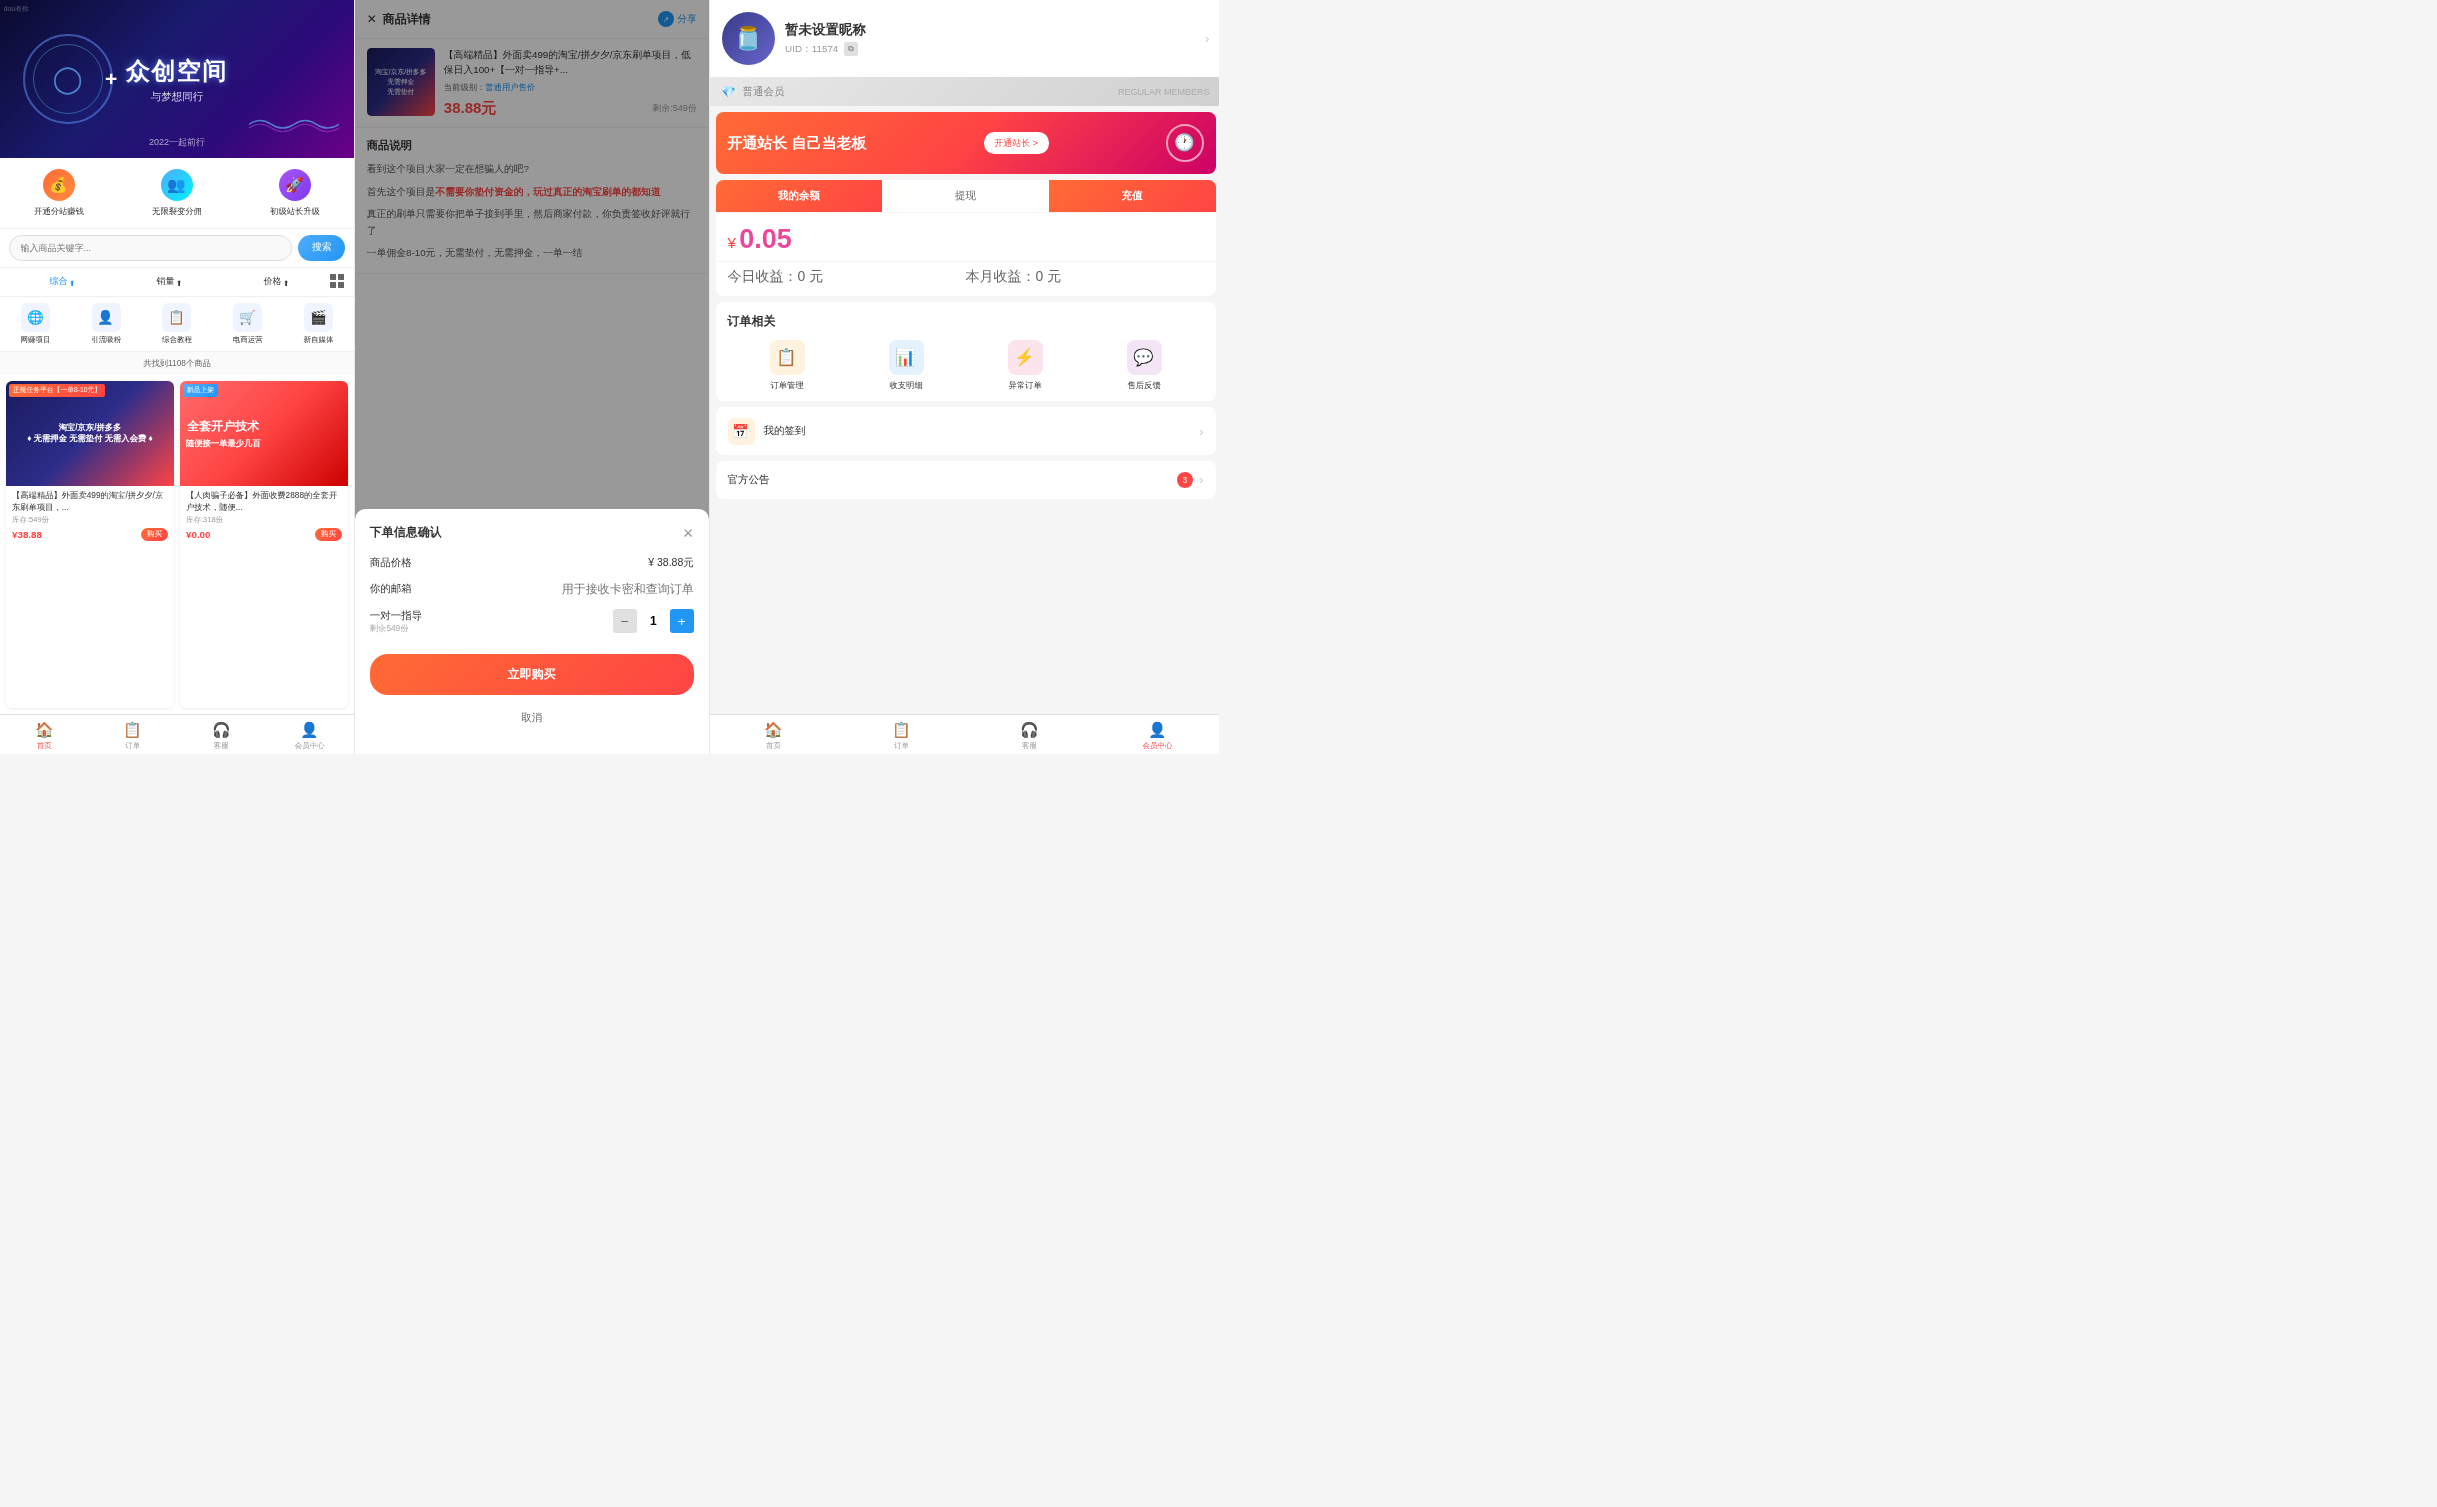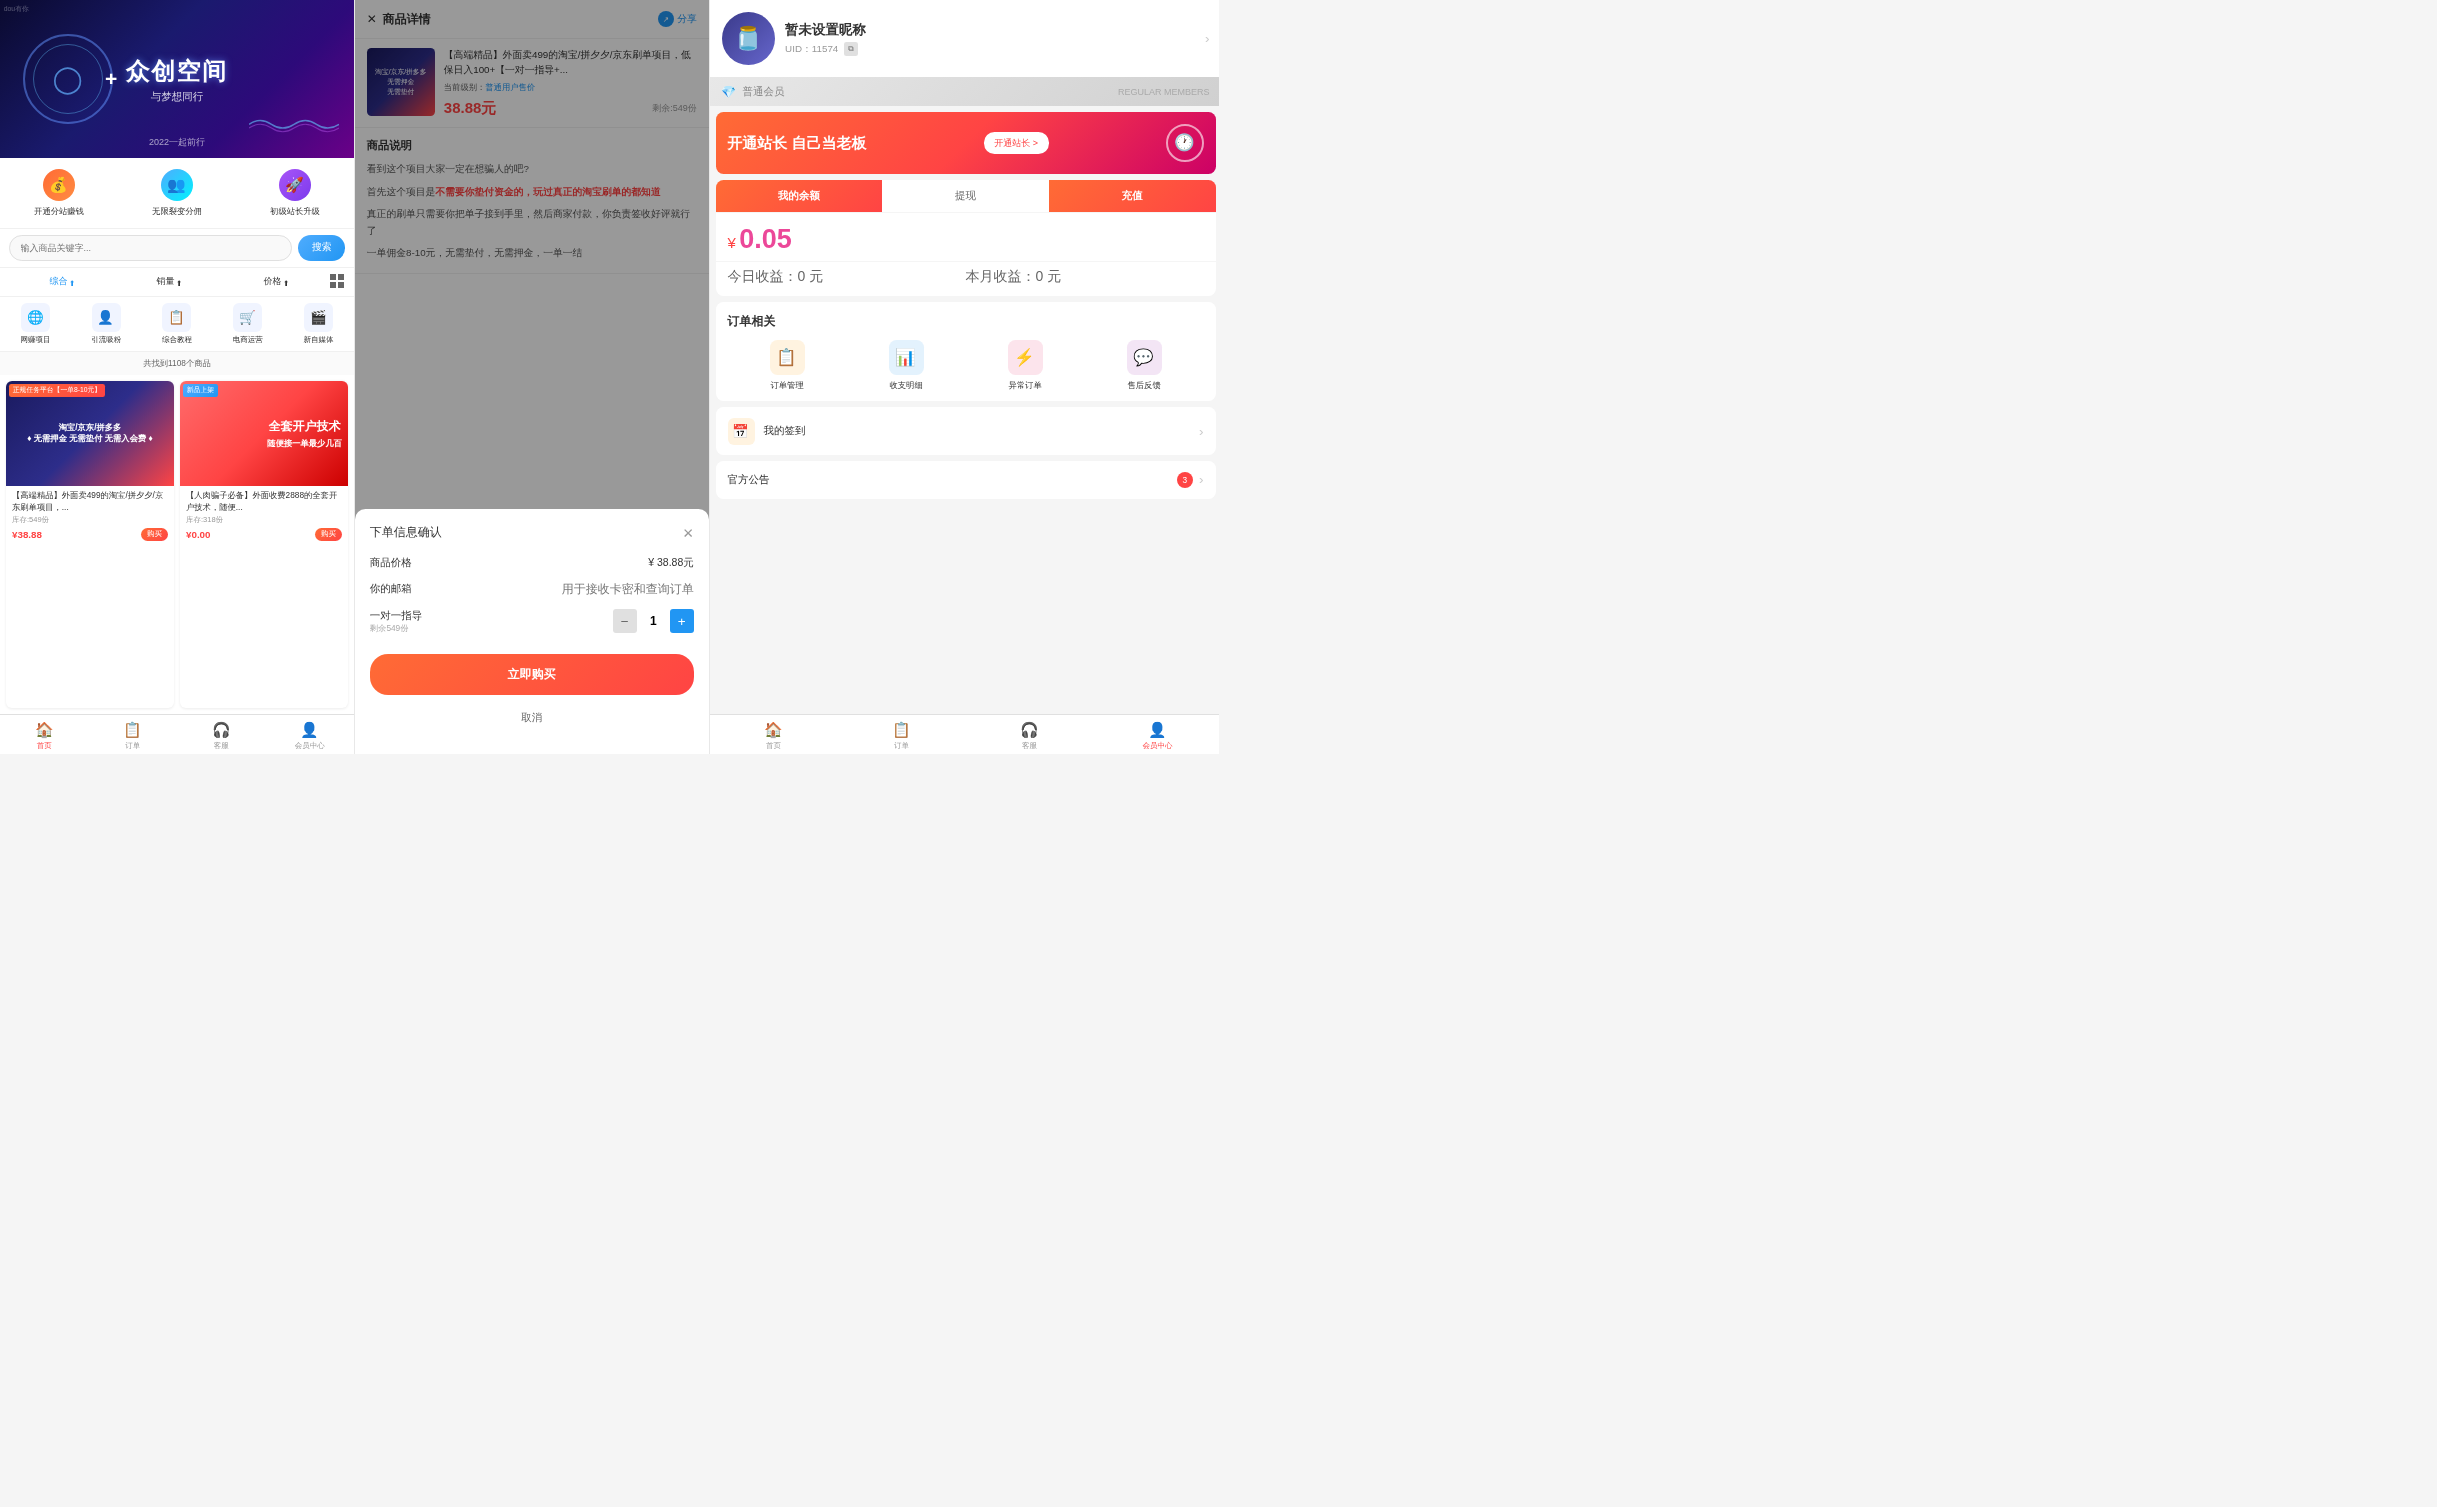--- a/index.html
+++ b/index.html
@@ -249,21 +249,21 @@
     .product-img-1 {
       background: linear-gradient(135deg, #1a1a5e 0%, #2d2d8a 50%, #ff4444 100%);
       display: flex;
       align-items: center;
       justify-content: center;
     }
     .product-img-2 {
       background: linear-gradient(135deg, #ff6b6b 0%, #ff4444 50%, #cc0000 100%);
       display: flex;
       align-items: center;
-      justify-content: flex-end;
+      justify-content: flex-start;
     }
     .product-badge {
       position: absolute;
       top: 3px;
       left: 3px;
       background: linear-gradient(135deg, #ff6b35, #ff4444);
       color: white;
       font-size: 6.8px;
       padding: 1.5px 3.8px;
       border-radius: 2.3px;
@@ -477,21 +477,21 @@
       padding: 15px 15px 22.6px;
     }
     .modal-header {
       display: flex;
       align-items: center;
       justify-content: space-between;
       margin-bottom: 15px;
     }
     .modal-title {
       font-size: 12px;
-      font-weight: 400;
+      font-weight: 700;
       color: #333;
     }
     .modal-close {
       font-size: 13.5px;
       color: #999;
       cursor: pointer;
     }
     .modal-row {
       display: flex;
       align-items: center;

